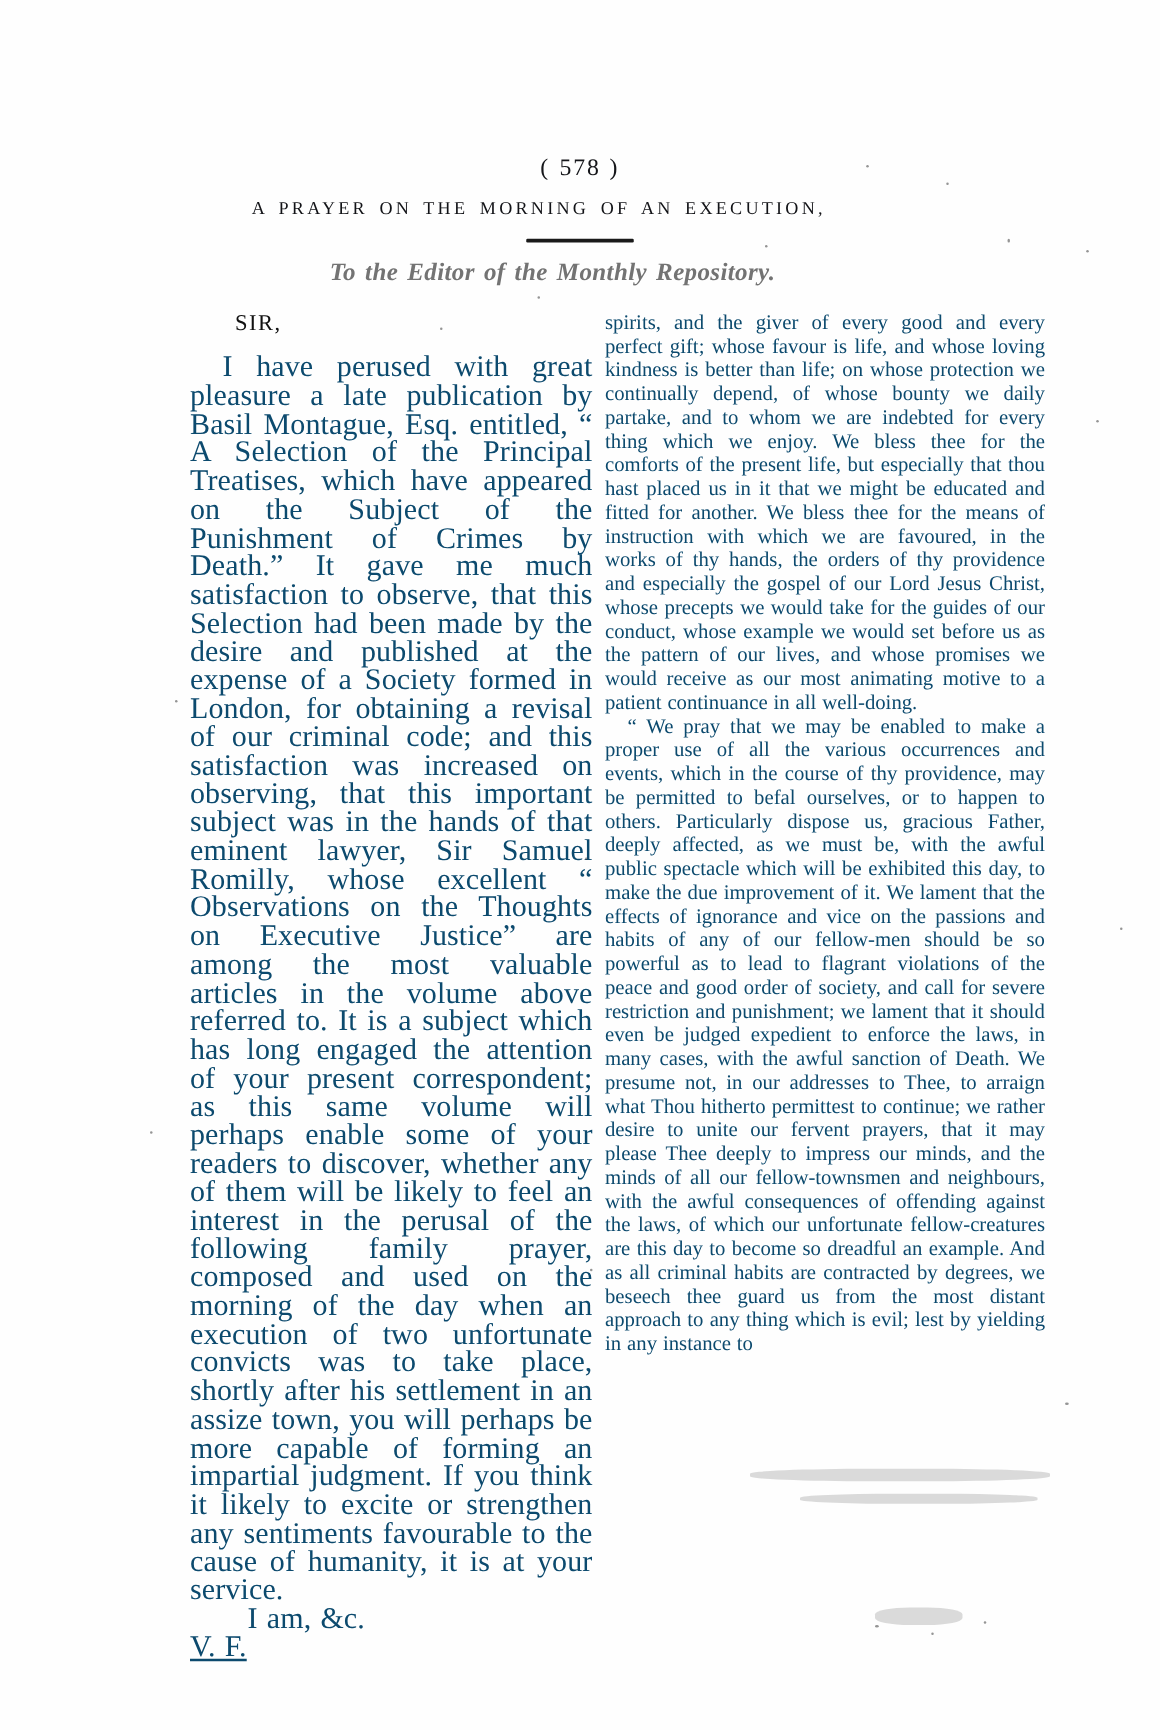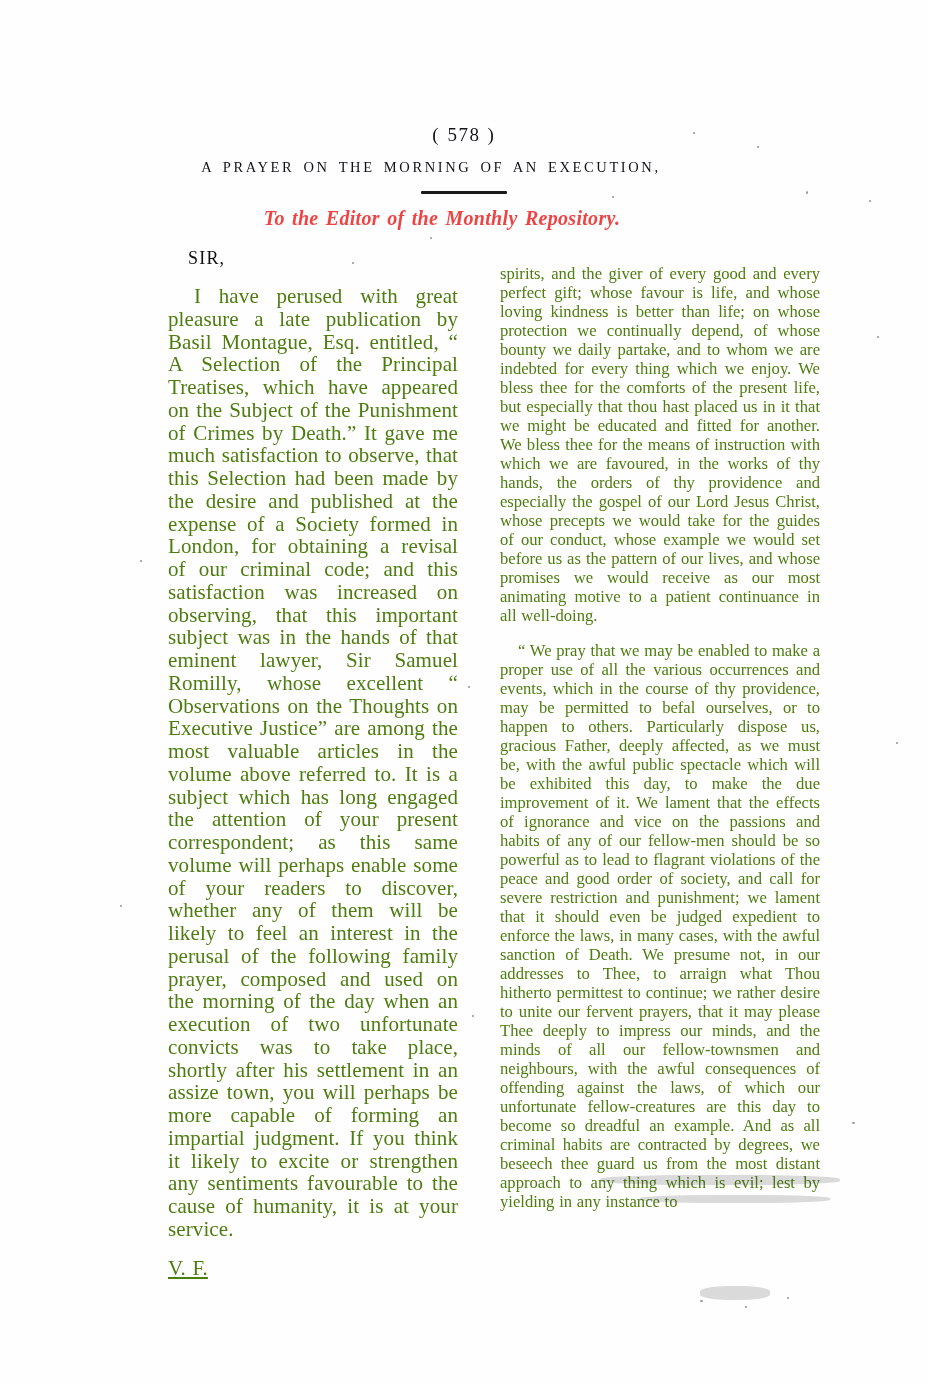--- a/index.html
+++ b/index.html
@@ -65,43 +65,43 @@
 
   .addressee {
     position: absolute;
     top: 207px;
     left: 0;
     width: 884px;
     text-align: center;
     font-size: 20px;
     font-style: italic;
     font-weight: 700;
-    color: #ef4444;
+    color: #737373;
     letter-spacing: 0.3px;
     word-spacing: 2px;
   }
 
   
   .col {
     position: absolute;
     top: 248px;
   }
   .col-left  { left: 152px; width: 322px; }
   .col-right { left: 484px; width: 352px; }
 
   .col p {
-    margin: 16px;
+    margin: 0;
     text-align: justify;
     text-justify: inter-word;
-    color: #4d7c0f;
+    color: #0c4a6e;
   }
 
   
   .col-left p {
-    font-size: 21px;
+    font-size: 24px;
     line-height: 22.75px;
     word-spacing: 1.2px;
     letter-spacing: 0.1px;
   }
   
   .col-right p {
     font-size: 16.6px;
     line-height: 19.0px;
     word-spacing: 0.6px;
   }
@@ -170,20 +170,21 @@
 
   <div class="article-title">A PRAYER ON THE MORNING OF AN EXECUTION,</div>
 
   <div class="rule"></div>
 
   <div class="addressee">To the Editor of the Monthly Repository.</div>
 
   <div class="col col-left">
     <span class="salutation">SIR,</span>
     <p class="indent">I have perused with great pleasure a late publication by Basil Montague, Esq. entitled, “ A Selection of the Principal Treatises, which have appeared on the Subject of the Punishment of Crimes by Death.” It gave me much satisfaction to observe, that this Selection had been made by the desire and published at the expense of a Society formed in London, for obtaining a revisal of our criminal code; and this satisfaction was increased on observing, that this important subject was in the hands of that eminent lawyer, Sir Samuel Romilly, whose excellent “ Observations on the Thoughts on Executive Justice” are among the most valuable articles in the volume above referred to. It is a subject which has long engaged the attention of your present correspondent; as this same volume will perhaps enable some of your readers to discover, whether any of them will be likely to feel an interest in the perusal of the following family prayer, composed and used on the morning of the day when an execution of two unfortunate convicts was to take place, shortly after his settlement in an assize town, you will perhaps be more capable of forming an impartial judgment. If you think it likely to excite or strengthen any sentiments favourable to the cause of humanity, it is at your service.</p>
+    <p class="closing">I am, &amp;c.</p>
     <p class="signature">V. F.</p>
   </div>
 
   <div class="col col-right">
     <p>spirits, and the giver of every good and every perfect gift; whose favour is life, and whose loving kindness is better than life; on whose protection we continually depend, of whose bounty we daily partake, and to whom we are indebted for every thing which we enjoy. We bless thee for the comforts of the present life, but especially that thou hast placed us in it that we might be educated and fitted for another. We bless thee for the means of instruction with which we are favoured, in the works of thy hands, the orders of thy providence and especially the gospel of our Lord Jesus Christ, whose precepts we would take for the guides of our conduct, whose example we would set before us as the pattern of our lives, and whose promises we would receive as our most animating motive to a patient continuance in all well-doing.</p>
     <p class="indent-sm">“ We pray that we may be enabled to make a proper use of all the various occurrences and events, which in the course of thy providence, may be permitted to befal ourselves, or to happen to others. Particularly dispose us, gracious Father, deeply affected, as we must be, with the awful public spectacle which will be exhibited this day, to make the due improvement of it. We lament that the effects of ignorance and vice on the passions and habits of any of our fellow-men should be so powerful as to lead to flagrant violations of the peace and good order of society, and call for severe restriction and punishment; we lament that it should even be judged expedient to enforce the laws, in many cases, with the awful sanction of Death. We presume not, in our addresses to Thee, to arraign what Thou hitherto permittest to continue; we rather desire to unite our fervent prayers, that it may please Thee deeply to impress our minds, and the minds of all our fellow-townsmen and neighbours, with the awful consequences of offending against the laws, of which our unfortunate fellow-creatures are this day to become so dreadful an example. And as all criminal habits are contracted by degrees, we beseech thee guard us from the most distant approach to any thing which is evil; lest by yielding in any instance to</p>
   </div>
 
   <div class="speck" style="left:693px;top:132px;width:2px;height:2px;"></div>
   <div class="speck" style="left:757px;top:146px;width:2px;height:2px;"></div>

